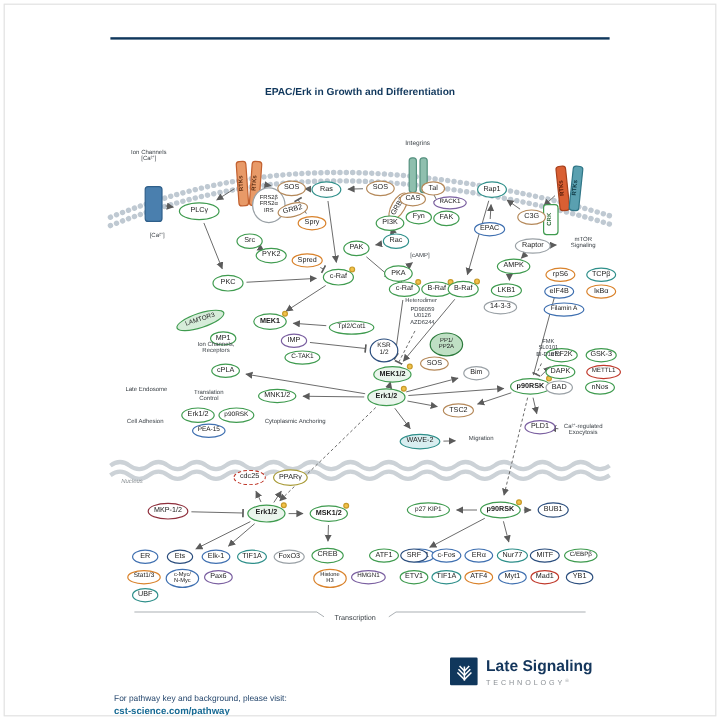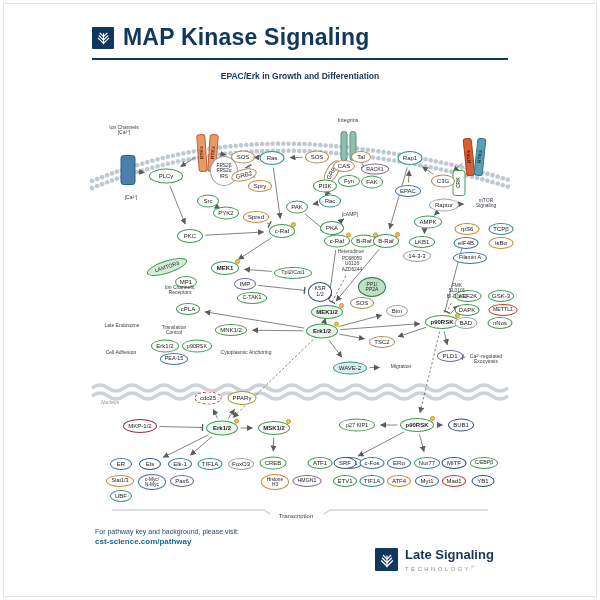--- a/index.html
+++ b/index.html
@@ -17,48 +17,35 @@
   #diagram{position:absolute;inset:0;z-index:1}
   #wires{position:absolute;left:0;top:0;z-index:2}
   .node{position:absolute;transform:translate(-50%,-50%);display:flex;align-items:center;justify-content:center;text-align:center;white-space:pre-line;line-height:1.07;color:#222;background:#fff;z-index:3;font-size:6px}
   .ell{border-radius:50%/50%}
   .rect{border-radius:3px}
   .txt{background:transparent;border:none !important;color:#3a4046;z-index:3}
   .txt.it{font-style:italic;color:#8a9094}
   .vlab{transform:rotate(-90deg);white-space:nowrap;display:block;font-size:5px;font-weight:bold}
   .pdot{position:absolute;top:-3px;right:-2px;width:5px;height:5px;border-radius:50%;background:#f2c249;border:1px solid #c79a2a}
   
-  .ftr-left{position:absolute;left:95px;top:528px;z-index:5}
+  .ftr-left{position:absolute;left:95px;top:579px;z-index:5}
   .ftr-l1{font-size:7px;color:#27486e}
   .ftr-l2{font-size:8px;font-weight:bold;color:#176a94;margin-top:2px}
   .ftr-brand{position:absolute;left:375px;top:548px;display:flex;gap:7px;z-index:5}
   .brand-sq{width:23px;height:23px;background:#10375c;display:flex;align-items:center;justify-content:center;border-radius:1px}
   .brand-name{font-size:13px;font-weight:bold;color:#14365c;line-height:1}
   .brand-tech{font-size:6px;color:#8a8f94;letter-spacing:2.4px;margin-top:3px}
   .brand-tech sup{font-size:4px;letter-spacing:0}
 </style>
 </head>
 <body>
 
 <div class="frame"></div>
 
 <div class="hdr">
-  <div class="hdr-row">
-    <div class="logo-sq">
-      <svg width="17" height="17" viewBox="0 0 20 20">
-        <g stroke="#fff" stroke-width="1.4" fill="none">
-          <path d="M10 18 V5"></path>
-            <path d="M10 9 L5.5 4.5 M10 9 L14.5 4.5"></path>
-          <path d="M10 13 L4.5 7.5 M10 13 L15.5 7.5"></path>
-            <path d="M10 17 L3.5 10.5 M10 17 L16.5 10.5"></path>
-        </g>
-      </svg>
-    </div>
-    <div class="title">MAP Kinase Signaling</div>
-  </div>
   <div class="hdr-rule"></div>
 </div>
 <div class="subtitle">EPAC/Erk in Growth and Differentiation</div>
 
 <div id="diagram">
   <svg id="wires" width="600" height="600">
     <defs>
       <marker id="m-arrow" markerWidth="7" markerHeight="7" refX="5.5" refY="3" orient="auto" markerUnits="userSpaceOnUse">
         <path d="M0,0 L6,3 L0,6 Z" fill="#5b5b5b"></path>
       </marker>

